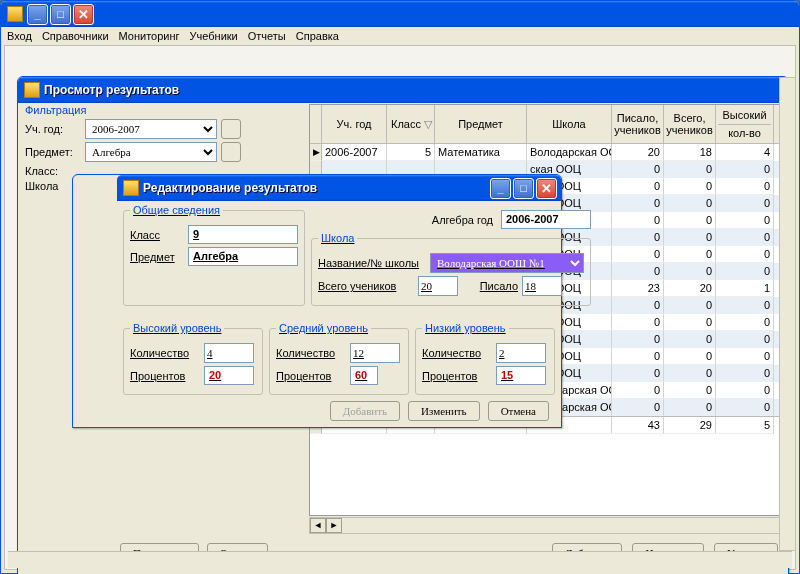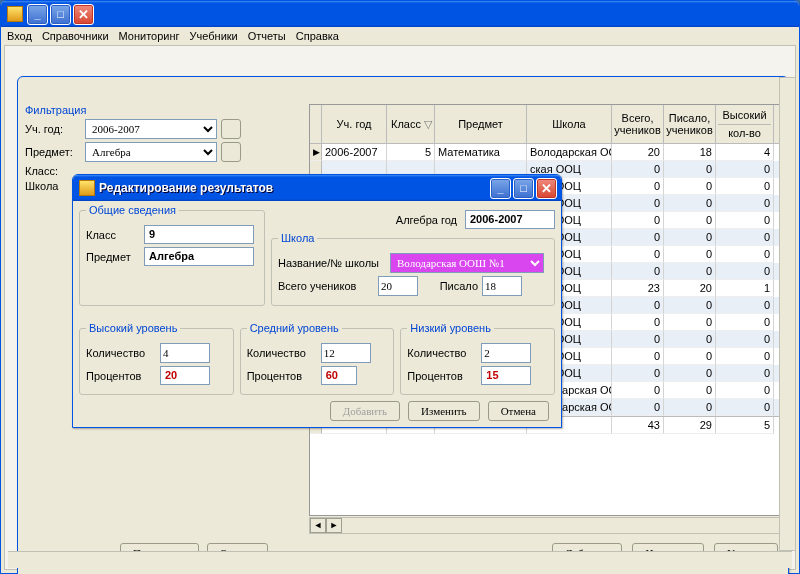--- a/index.html
+++ b/index.html
@@ -31,28 +31,28 @@
   .gbody { }
   .gr { display:flex; height:17px; }
   .gr.alt { background:#e9eff7; }
   .gc { border-right:1px solid #d4d4d4; border-bottom:1px solid #eee; padding:1px 3px; overflow:hidden; white-space:nowrap; height:17px; line-height:15px; }
   .gc.num { text-align:right; }
   .gind { width:12px; background:#ece9d8; border-right:1px solid #bbb; border-bottom:1px solid #eee; font-size:9px; text-align:center; }
   .gfoot { display:flex; border-top:1px solid #bbb; background:#fff; }
   .hscroll-area { position:absolute; left:288px; right:10px; bottom:50px; height:17px; background:#ece9d8; border:1px solid #c0c0b4; display:flex; align-items:center; }
   .hscroll-area .arrow { width:16px; height:15px; background:#ece9d8; border:1px solid #a0a090; font-size:9px; line-height:13px; text-align:center; }
   
-  .modal { left:72px; top:174px; width:490px; height:254px; }
+  .modal { left:72px; top:174px; width:490px; height:254px;padding-left:44px; }
   .modalclient { padding:3px 6px 6px; }
-  fieldset { border:1px solid #c0c0b4; border-radius:3px; margin:0; padding:6px 6px 6px; }
+  fieldset { border:1px solid #c0c0b4; border-radius:3px; margin:0; padding:6px 6px 6px;text-decoration:underline; }
   fieldset legend { color:#0046d5; padding:0 3px; }
   .mf-row { display:flex; align-items:center; margin:3px 0; gap:4px; }
   .dval { background:#fff; border:1px solid #7f9db9; height:19px; line-height:17px; padding:0 4px; font-weight:bold; }
   .red { color:#c00000; font-weight:bold; }
-  .selsch { background:#d946ef; color:#fff; }
+  .selsch { background:#8b5cf6; color:#fff; }
   
   .childbottom { position:absolute; left:3px; right:3px; bottom:26px; height:30px; display:flex; align-items:center; }
   .hscroll-bottom { position:absolute; left:3px; right:3px; bottom:1px; height:17px; background:#ece9d8; border-top:1px solid #c0c0b4; }
 </style>
 </head>
 <body>
 
 <div class="window" style="left:0;top:0;width:800px;height:574px">
   <div class="titlebar">
     <div class="title-app-icon"></div>
@@ -66,20 +66,24 @@
     <span>Вход</span>
     <span>Справочники</span>
     <span>Мониторинг</span>
     <span>Учебники</span>
     <span>Отчеты</span>
     <span>Справка</span>
   </div>
   <div class="client" style="top:44px;">
 
     <div class="window child" style="position:absolute;top:30px;">
+      <div class="titlebar">
+        <div class="title-app-icon"></div>
+        <div class="title">Просмотр результатов</div>
+      </div>
       <div style="position:absolute;left:3px;right:3px;top:27px;bottom:3px;background:#ece9d8">
 
         <div style="position:absolute;left:4px;top:0;width:270px">
           <div class="grouplabel">Фильтрация</div>
           <div class="row">
               <div class="lbl">Уч. год:</div>
             <select style="width:132px"><option>2006-2007</option></select>
             <div class="sq"></div>
           </div>
           <div class="row">
@@ -95,22 +99,22 @@
             </div>
         </div>
 
         <div class="grid" style="bottom:56px; right:0; top:0;">
           <div class="ghead">
             <div class="gh" style="width:12px"></div>
             <div class="gh" style="width:65px">Уч. год</div>
             <div class="gh" style="width:48px;justify-content:flex-start;padding-left:4px"><span>Класс</span>&nbsp;<span style="color:#777">▽</span></div>
             <div class="gh" style="width:92px">Предмет</div>
             <div class="gh" style="width:85px">Школа</div>
+            <div class="gh" style="width:52px">Писало, учеников</div>
             <div class="gh" style="width:52px">Всего, учеников</div>
-            <div class="gh" style="width:52px">Писало, учеников</div>
             <div class="gh" style="flex-direction:column;width:58px">
                 <span>Высокий</span>
                 <span style="border-top:1px solid #bbb;width:100%;text-align:center;margin-top:3px;padding-top:2px">кол-во</span>
               </div>
           </div>
           <div class="gbody" id="gbody">
               <div class="gr">
                 <div class="gc gind">▶</div>
                 <div class="gc" style="width:65px">2006-2007</div>
                 <div class="gc num" style="width:48px">5</div>
@@ -365,21 +369,21 @@
           </div>
       </fieldset>
       <fieldset style="flex:1">
         <legend>Средний уровень</legend>
         <div class="mf-row">
             <div style="width:70px">Количество</div>
             <input type="text" style="width: 50px;" value="12">
           </div>
         <div class="mf-row">
             <div style="width:70px">Процентов</div>
-            <div class="dval red" style="width:36px">60</div>
+            <div class="dval red" style="width:28px">60</div>
           </div>
       </fieldset>
       <fieldset style="flex:1">
         <legend>Низкий уровень</legend>
         <div class="mf-row">
             <div style="width:70px">Количество</div>
             <input type="text" style="width: 50px;" value="2">
           </div>
         <div class="mf-row">
             <div style="width:70px">Процентов</div>

